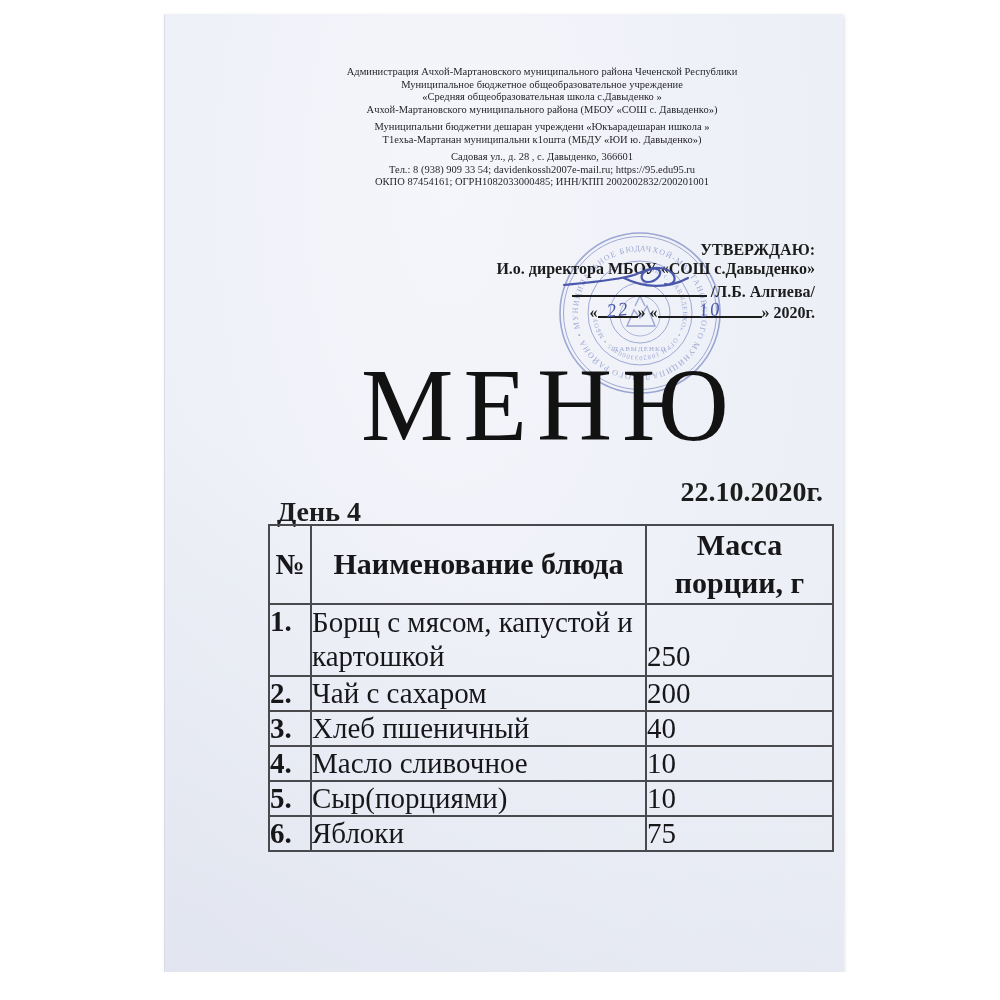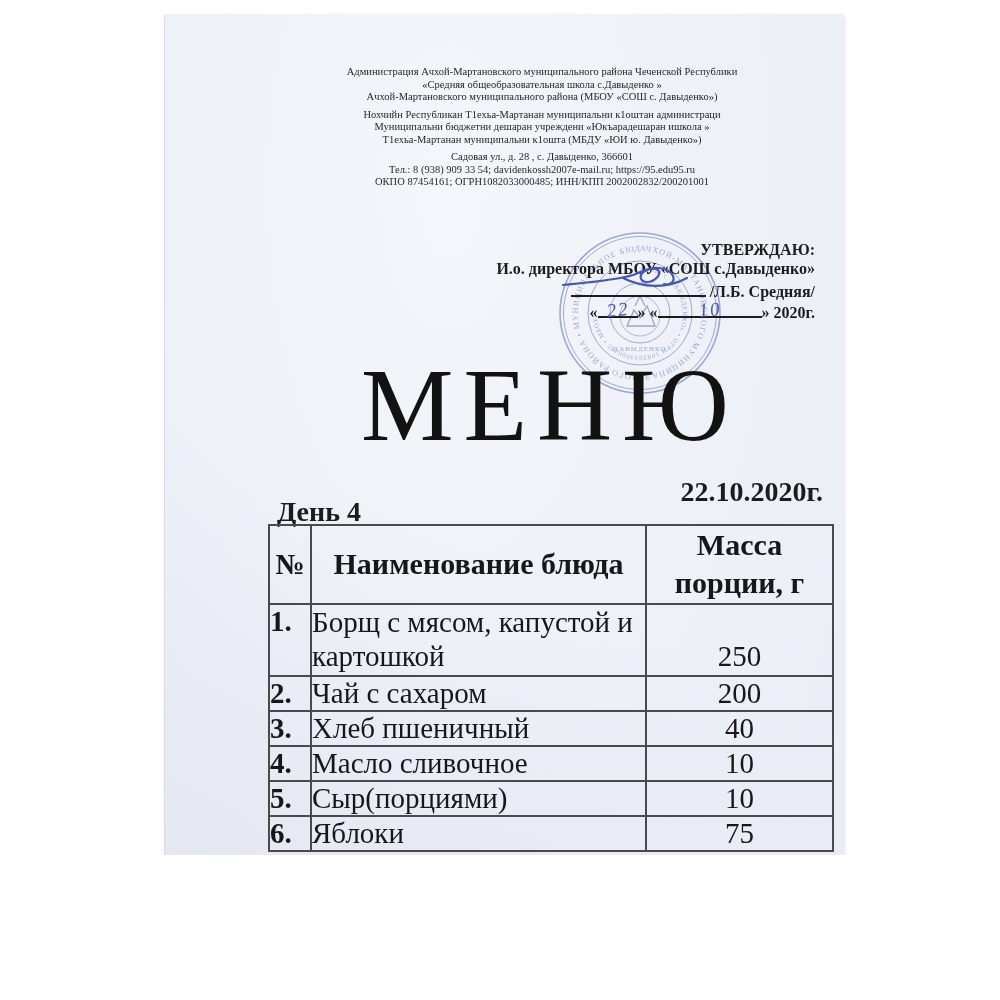--- a/index.html
+++ b/index.html
@@ -1,17 +1,17 @@
 <!DOCTYPE html>
 <html><head>
 <meta charset="utf-8">
 <style>
   * { margin:0; padding:0; box-sizing:border-box; }
   html,body { width:1000px; height:1000px; background:#ffffff; font-family:"Liberation Serif", serif; }
-  .canvas { position:relative; width:1000px; height:855px; background:#ffffff; overflow:hidden; }
+  .canvas { position:relative; width:1000px; height:972px; background:#ffffff; overflow:hidden; }
 
   .page {
     position:absolute; left:165px; top:14px; width:678px; height:971px;
     background:
       linear-gradient(205deg, rgba(226,229,240,0) 55%, rgba(214,218,232,0.45) 100%),
       radial-gradient(ellipse at 42% 18%, #f5f6fb 0%, #eff1f8 45%, #eaedf5 100%);
     box-shadow: 1px 2px 4px rgba(170,174,192,0.45), -1px 0 0 #dfe2ec;
     color:#1c1c1c;
   }
 
@@ -54,46 +54,46 @@
     border-collapse:collapse; table-layout:fixed; font-size:29px; color:#17171a; }
   table.menu td, table.menu th { border:2px solid #4a4a4e; padding:0; vertical-align:middle; }
   col.c-num  { width:42px; }
   col.c-dish { width:335px; }
   col.c-mass { width:187px; }
   tr.hdr th { height:78px; font-weight:bold; text-align:center; line-height:1.28; vertical-align:middle; }
   tr.hdr th.h-dish { font-size:30px; }
   tr.hdr th.h-mass { font-size:30px; padding:0 14px;text-align:center; }
   td.num { font-weight:bold; text-align:left; padding-left:5px; }
   td.dish { padding-left:8px; line-height:1.15; }
-  td.mass { text-align:center; }
+  td.mass { }
   tr.r1 td { height:72px; }
   tr.r1 td.mass { vertical-align:bottom; padding-bottom:2px; }
   tr.rx td { height:35px; line-height:1.0; }
 
   
   .footer-line { position:absolute; left:133px; top:876px; font-size:24px; font-weight:bold;
     white-space:nowrap; }
   .f-underline { display:inline-block; width:72px; border-bottom:2px solid #1c1c1c;
     height:16px; position:relative; margin:0 10px 0 8px; }
   .footer-sig-svg { position:absolute; left:-8px; bottom:-14px; width:86px; height:52px; }
 </style>
 </head>
 <body>
 
 <div class="canvas">
   <div class="page">
 
     <div class="letterhead">
       <div class="block">
         <div>Администрация  Ачхой-Мартановского муниципального района Чеченской Республики</div>
+        <div>Муниципальное бюджетное общеобразовательное учреждение</div>
         <div>«Средняя общеобразовательная школа с.Давыденко »</div>
         <div>Ачхой-Мартановского муниципального района (МБОУ «СОШ с. Давыденко»)</div>
       </div>
       <div class="block">
-        <div>Нохчийн Республикан Т1ехьа-Мартанан муниципальни к1оштан администраци</div>
         <div>Муниципальни бюджетни дешаран учреждени «Юкъарадешаран ишкола »</div>
         <div>Т1ехьа-Мартанан муниципальни к1ошта  (МБДУ «ЮИ  ю. Давыденко»)</div>
       </div>
       <div class="block">
         <div>Садовая  ул., д. 28 ,  с. Давыденко, 366601</div>
         <div>Тел.: 8 (938) 909 33 54; davidenkossh2007e-mail.ru; https://95.edu95.ru</div>
         <div>ОКПО 87454161; ОГРН1082033000485; ИНН/КПП 2002002832/200201001</div>
       </div>
     </div>
 
@@ -124,21 +124,21 @@
       <div>УТВЕРЖДАЮ:</div>
       <div>И.о. директора МБОУ «СОШ с.Давыденко»</div>
       <div class="sig-line-row">
         <span class="u-line">
           <svg class="approval-sig-svg" viewBox="0 0 150 38">
             <g fill="none" stroke="#4a58ac" stroke-width="2.2" stroke-linecap="round">
               <path d="M4 24 C 34 21, 58 19, 74 14 C 84 10, 94 5, 99 9 C 103 13, 96 21, 88 21 C 81 21, 79 14, 86 10 C 95 4, 110 7, 114 15 C 116 20, 112 25, 105 23"></path>
               <path d="M64 17 C 84 27, 108 28, 128 17"></path>
             </g>
           </svg>
-        </span><span>/Л.Б. Средняя/</span>
+        </span><span>/Л.Б. Алгиева/</span>
       </div>
       <div class="date-row">
         <span>«</span><span class="blank blank-day"><span class="hand">22</span></span><span>»</span>
         <span>«</span><span class="blank blank-month"><span class="hand">10</span></span><span>» 2020г.</span>
       </div>
     </div>
 
     <div class="doc-title">МЕНЮ</div>
 
     <div class="day-label">День 4</div>

